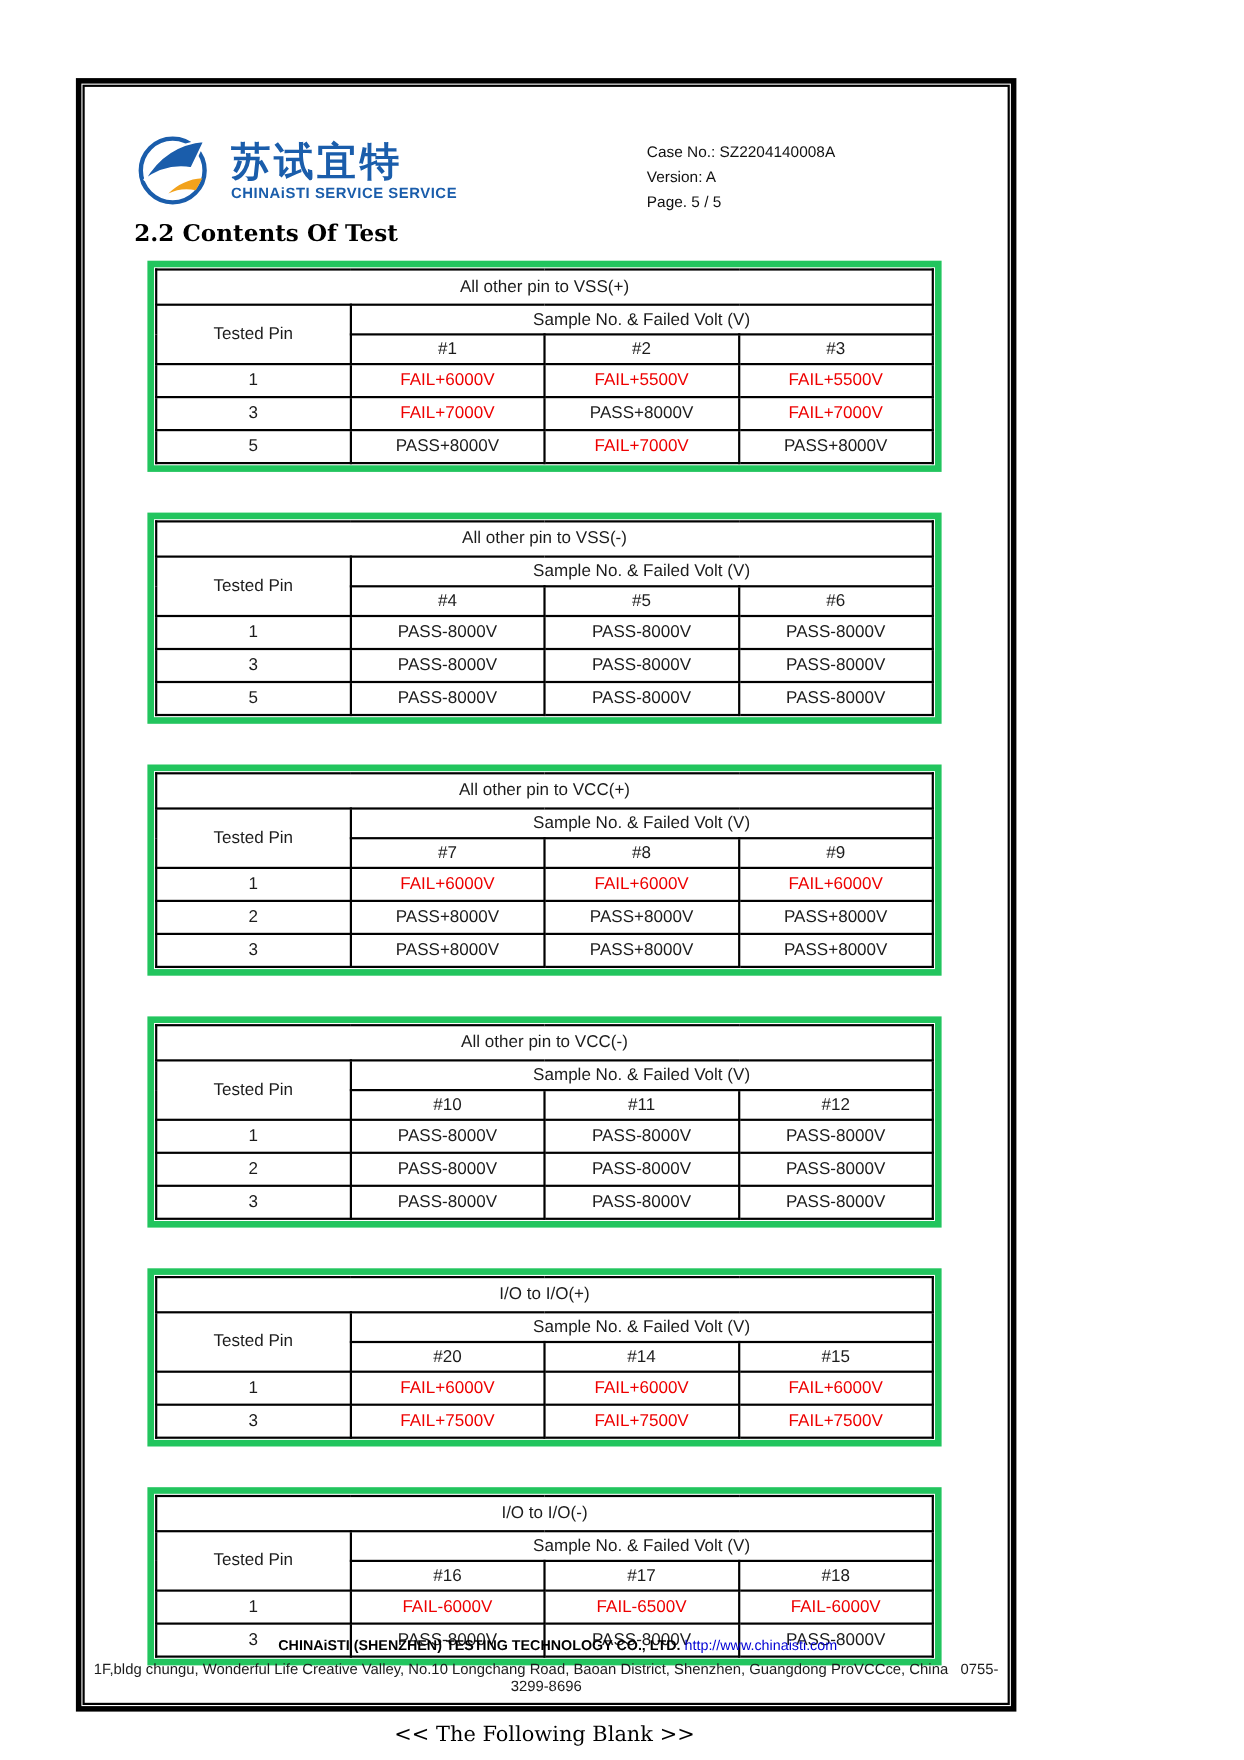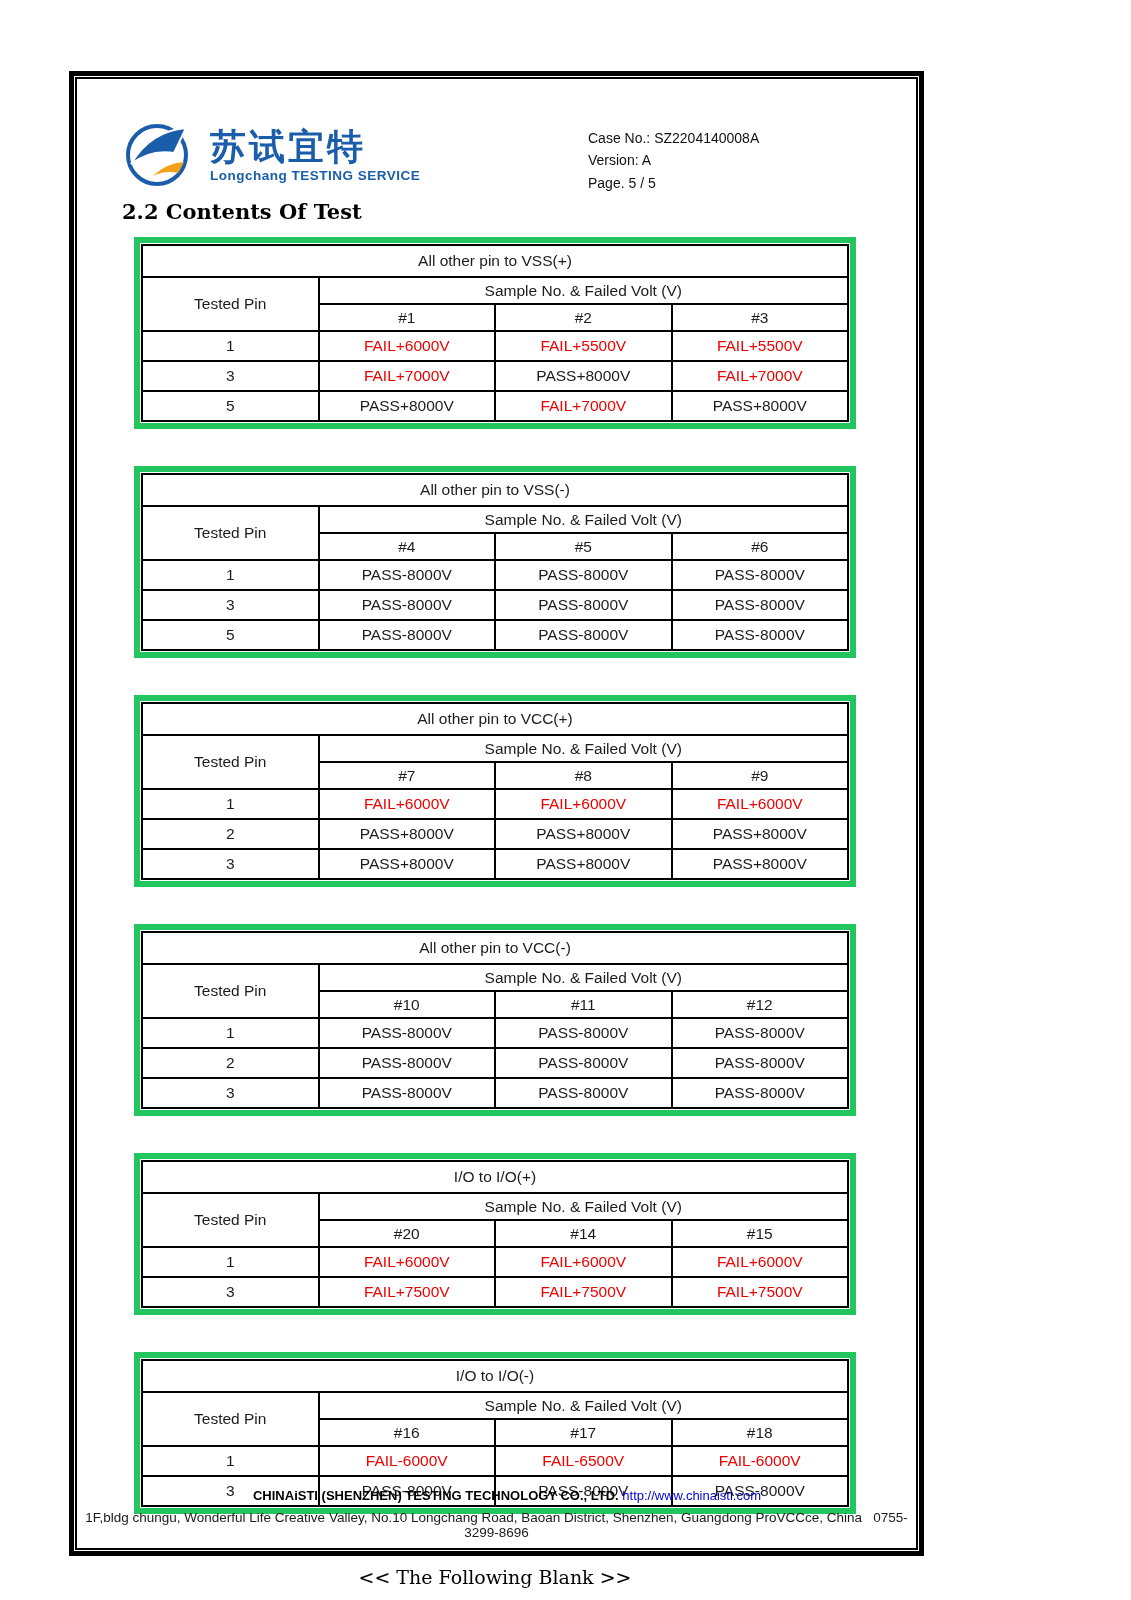--- a/index.html
+++ b/index.html
@@ -112,21 +112,21 @@
 
     <div class="header-row">
       <div class="logo">
         <svg width="82" height="80" viewBox="0 0 82 80" aria-hidden="true">
           <circle class="logo-mark-ring" cx="37" cy="40" r="29"></circle>
           <path class="logo-mark-flag" d="M11 49 Q30 16 66 13 L54 38 Q31 34 11 49 Z"></path>
           <path class="logo-mark-swoosh" d="M33 61 Q46 48 64 47 L58 58 Q45 55 33 61 Z"></path>
         </svg>
         <div>
           <div class="logo-cn">苏试宜特</div>
-          <div class="logo-en">Longchang TESTING SERVICE</div>
+          <div class="logo-en">CHINAiSTI SERVICE SERVICE</div>
         </div>
       </div>
       <div class="case-info">
         <div>Case No.: SZ2204140008A</div>
         <div>Version: A</div>
         <div>Page. 5 / 5</div>
       </div>
     </div>
 
     <div class="section-title">2.2 Contents Of Test</div>

